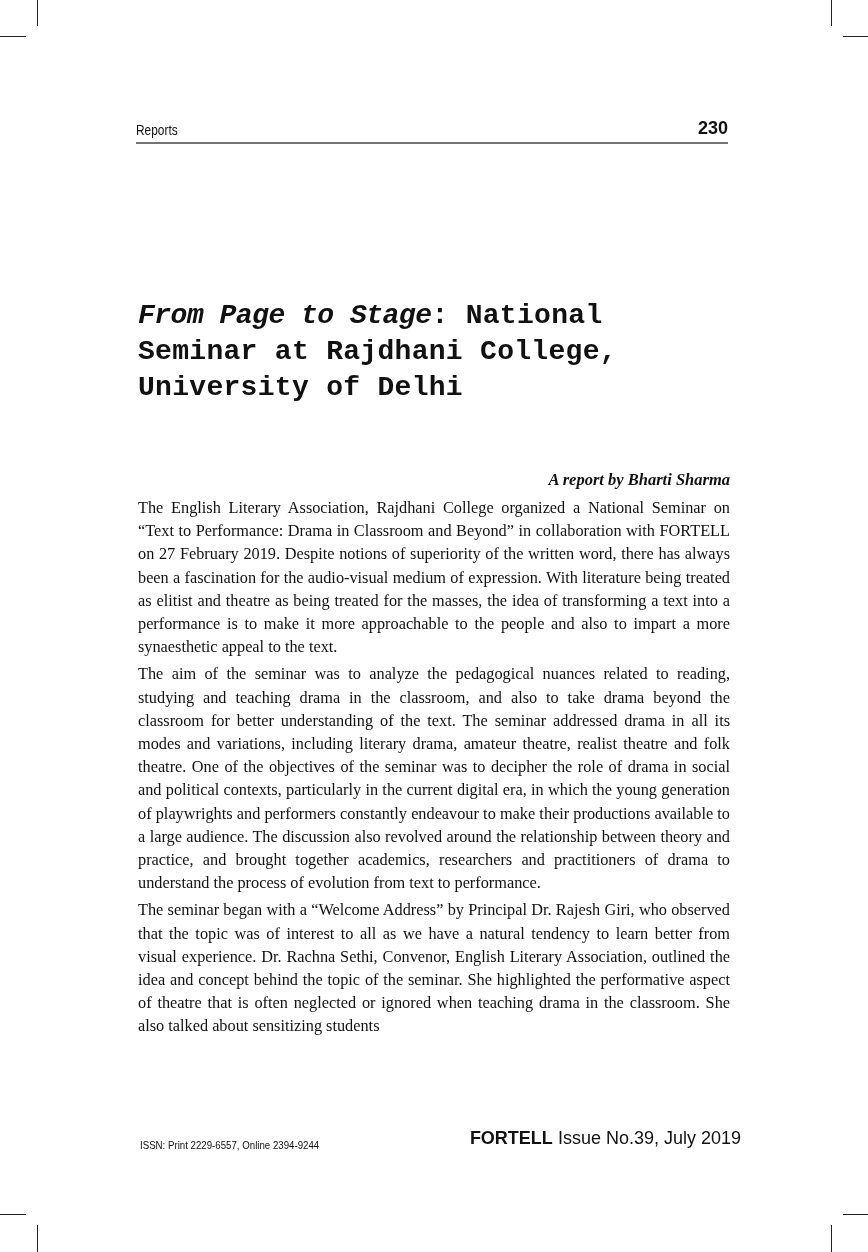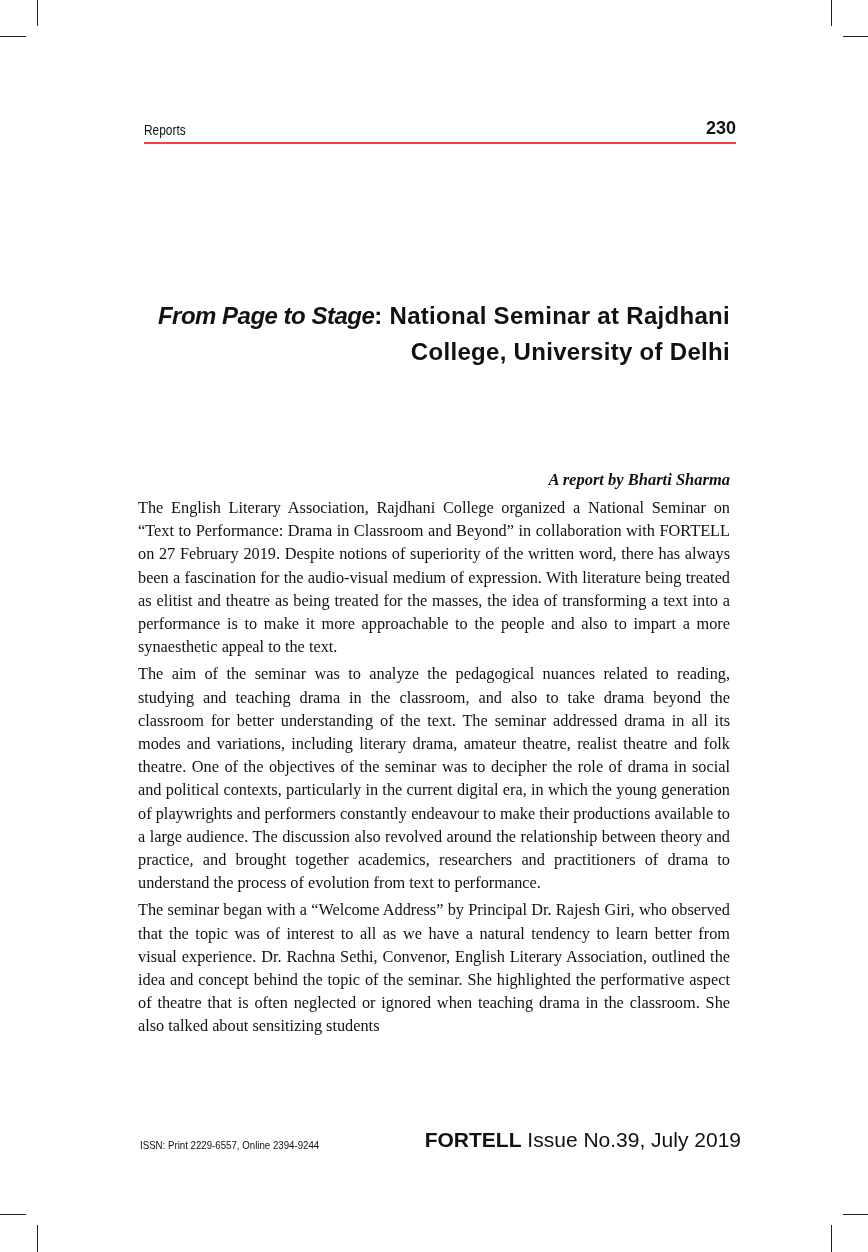--- a/index.html
+++ b/index.html
@@ -1,27 +1,27 @@
 <!DOCTYPE html>
 <html><head>
   <meta charset="utf-8">
   <style>
     html, body { margin: 0; padding: 0; background: #ffffff; }
     body { width: 868px; height: 1252px; position: relative; overflow: hidden; color: #111; }
     .crop { position: absolute; background: #222; }
-    .running-head { position: absolute; left: 144px; top: 116px; width: 592px; height: 26px; border-bottom: 2px solid #ef4444; }
+    .running-head { position: absolute; left: 136px; top: 116px; width: 592px; height: 26px; border-bottom: 2px solid #737373; }
     .rh-section { position: absolute; left: 0; bottom: 4px; font-family: "Liberation Sans", sans-serif; font-size: 14px; transform: scaleX(0.85); transform-origin: left bottom; }
     .rh-page { position: absolute; right: 0; bottom: 3px; font-family: "Liberation Sans", sans-serif; font-size: 18px; font-weight: bold; }
-    .title { position: absolute; left: 138px; top: 298px; width: 592px; text-align: right; font-family: Liberation Sans, sans-serif; font-weight: bold; font-size: 24px; line-height: 36px; letter-spacing: 0.3px; }
+    .title { position: absolute; left: 138px; top: 298px; width: 592px; text-align: left; font-family: Liberation Mono, monospace; font-weight: bold; font-size: 28px; line-height: 36px; letter-spacing: 0.3px; }
     .title .ital { font-style: italic; letter-spacing: -0.5px; }
     .byline { position: absolute; right: 138px; top: 428px; font-family: "Liberation Serif", serif; font-style: italic; font-weight: bold; font-size: 16.5px; margin-top: 42px; }
     .body-text { position: absolute; left: 138px; top: 466px; width: 592px; font-family: "Liberation Serif", serif; font-size: 16.3px; line-height: 23.2px; text-align: justify; margin-top: 30px; }
     .body-text p { margin: 0 0 4px 0; }
     .footer-left { position: absolute; left: 140px; top: 1139px; font-family: "Liberation Sans", sans-serif; font-size: 11px; transform: scaleX(0.88); transform-origin: left top; }
-    .footer-right { position: absolute; right: 127px; top: 1128px; font-family: "Liberation Sans", sans-serif; font-size: 21px; }
+    .footer-right { position: absolute; right: 127px; top: 1128px; font-family: "Liberation Sans", sans-serif; font-size: 18px; }
     .footer-right b { font-weight: bold; }
   </style>
 </head>
 <body>
 
 <div class="crop" style="left:37px;top:0;width:1px;height:26px;"></div>
 <div class="crop" style="left:0;top:36px;width:26px;height:1px;"></div>
 <div class="crop" style="left:831px;top:0;width:1px;height:26px;"></div>
 <div class="crop" style="left:843px;top:36px;width:25px;height:1px;"></div>
 <div class="crop" style="left:0;top:1214px;width:26px;height:1px;"></div>

